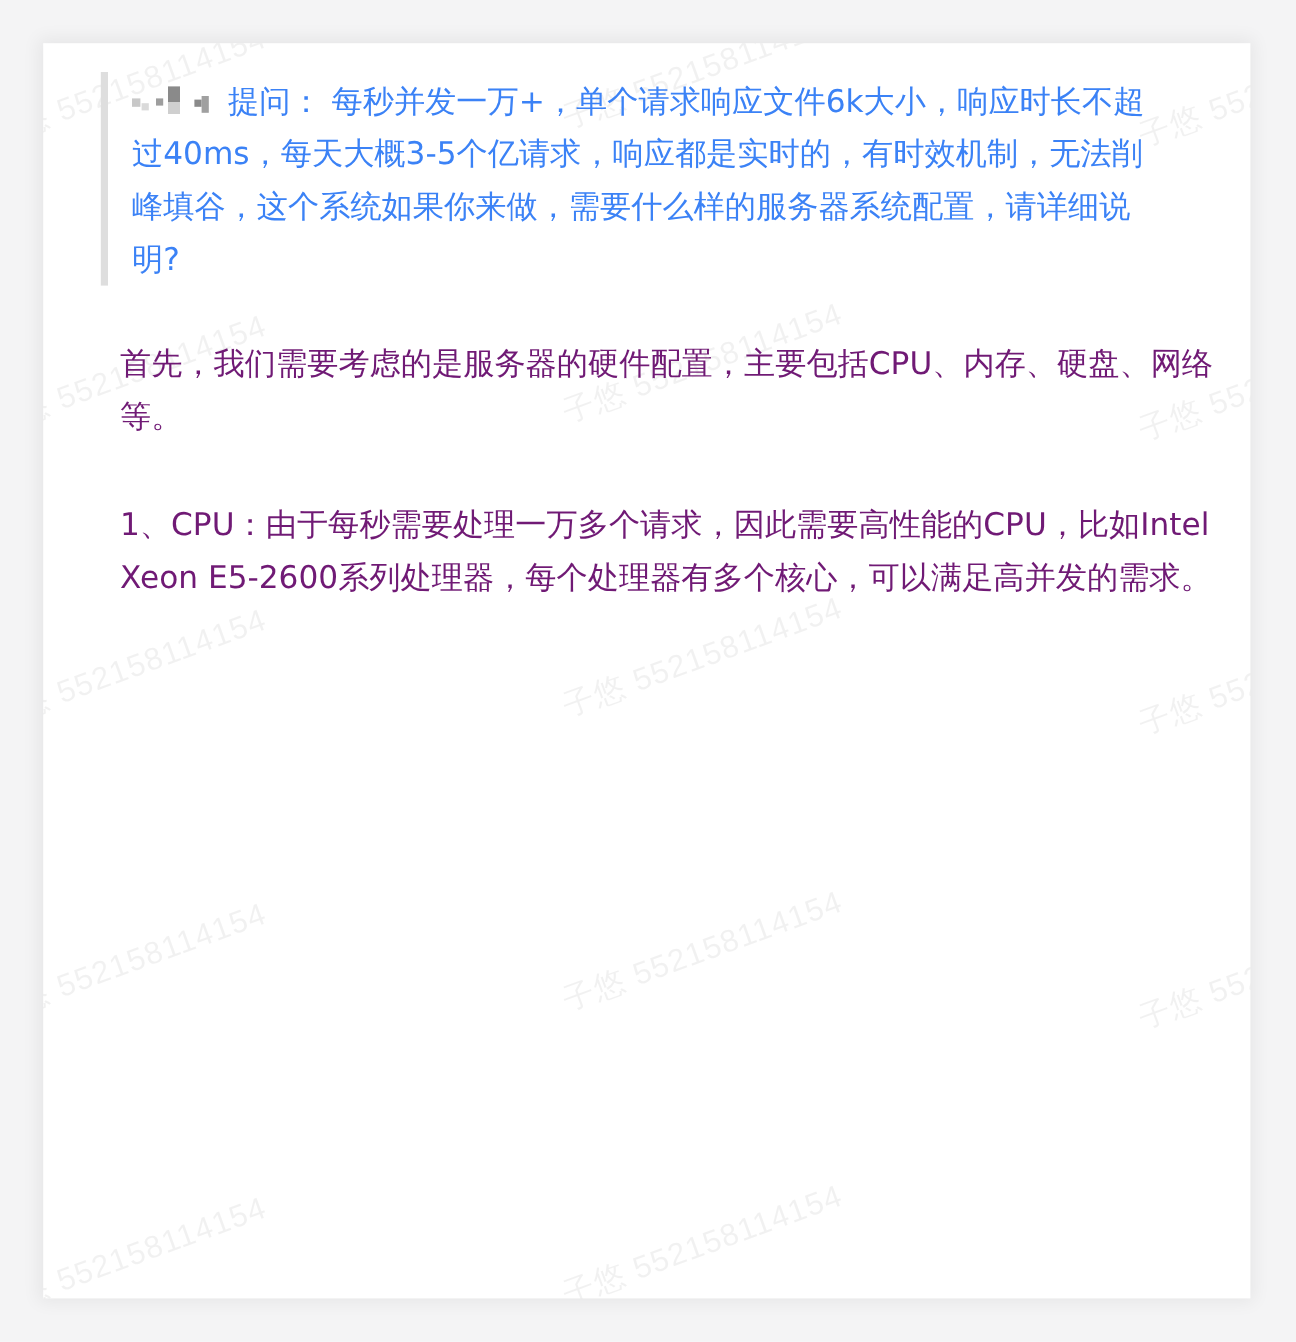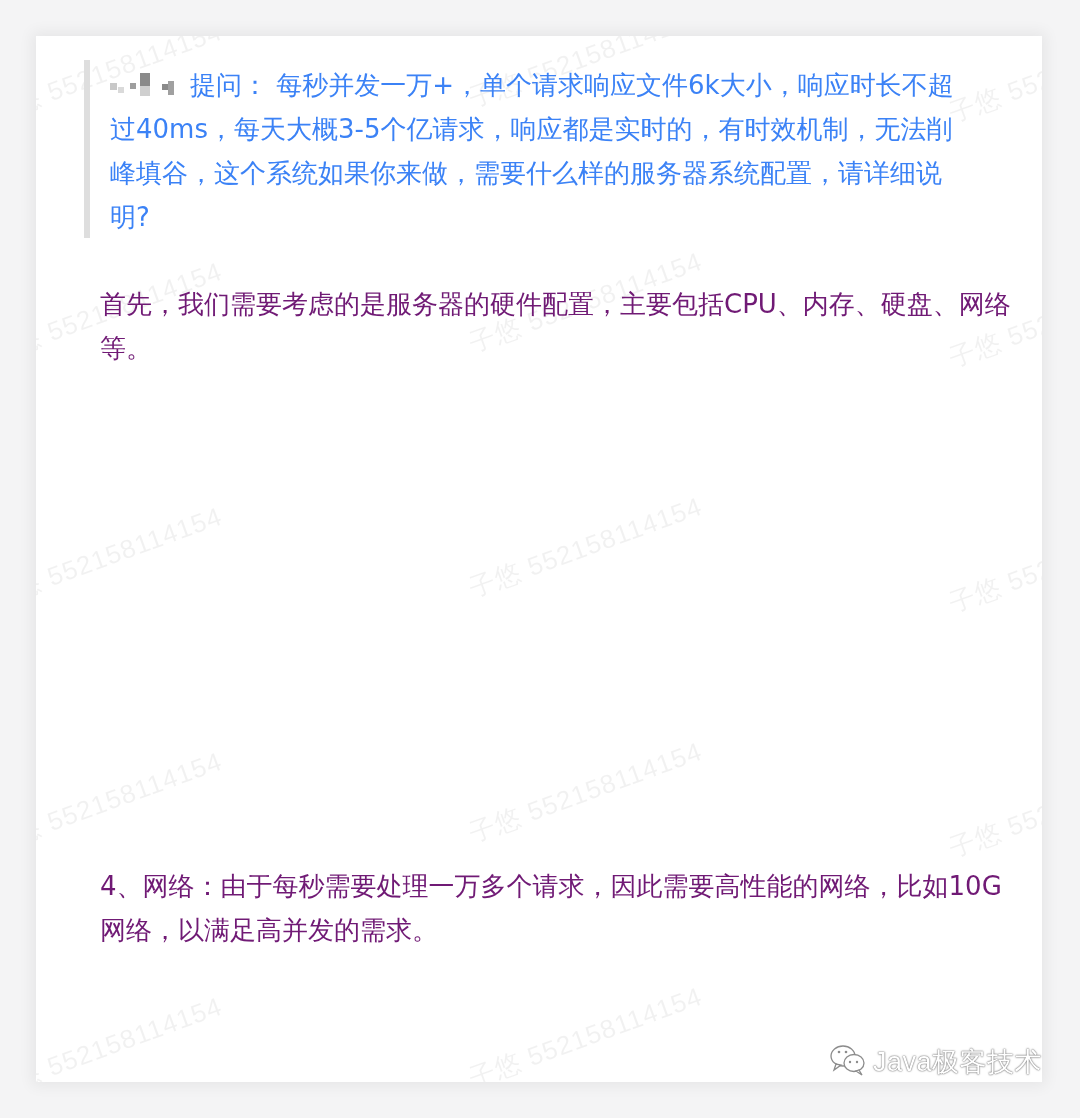--- a/index.html
+++ b/index.html
@@ -119,39 +119,20 @@
       <span class="wm" style="left: -40px; top: 1035px;">子悠 552158114154</span>
       <span class="wm" style="left: 440px; top: 1025px;">子悠 552158114154</span>
     </div>
 
   <div class="quote">
     <p><span class="pixelated"><span style="left:0;top:10px;width:7px;height:7px;background:#c8c8c8"></span><span style="left:8px;top:14px;width:6px;height:6px;background:#dadada"></span><span style="left:20px;top:10px;width:6px;height:6px;background:#9e9e9e"></span><span style="left:30px;top:0;width:10px;height:13px;background:#8a8a8a"></span><span style="left:30px;top:13px;width:10px;height:10px;background:#cfcfcf"></span><span style="left:52px;top:11px;width:6px;height:6px;background:#8a8a8a"></span><span style="left:58px;top:8px;width:6px;height:14px;background:#a0a0a0"></span></span><span>提问：</span><span>  每秒并发一万+，单个请求响应文件6k大小，响应时长不超过40ms，每天大概3-5个亿请求，响应都是实时的，有时效机制，无法削峰填谷，这个系统如果你来做，需要什么样的服务器系统配置，请详细说明?</span></p>
   </div>
 
   <p class="para" style="top:230px">首先，我们需要考虑的是服务器的硬件配置，主要包括CPU、内存、硬盘、网络等。</p>
 
+  <p class="para" style="top:364px">1、CPU：由于每秒需要处理一万多个请求，因此需要高性能的CPU，比如Intel Xeon E5-2600系列处理器，每个处理器有多个核心，可以满足高并发的需求。</p>
 
 
 
-  <p class="para" style="top:812px">4、网络：由于每秒需要处理一万多个请求，因此需要高性能的网络，比如10G网络，以满足高并发的需求。</p>
 
 
-  <div class="brand">
-    <span>
-      <svg width="38" height="32" viewBox="0 0 38 32">
-        <g fill="#ffffff" stroke="#8c8c8c" stroke-width="1.3">
-          <ellipse cx="14" cy="12" rx="12" ry="10"></ellipse>
-          <path d="M7 20 L5 26 L12 21 Z"></path>
-          <ellipse cx="25" cy="19" rx="10" ry="8.5"></ellipse>
-          <path d="M30 26 L33 31 L27 27 Z"></path>
-        </g>
-        <g fill="#8c8c8c">
-          <circle cx="10" cy="8" r="1.3"></circle>
-          <circle cx="17" cy="8" r="1.3"></circle>
-          <circle cx="21" cy="18" r="1.2"></circle>
-          <circle cx="28" cy="18" r="1.2"></circle>
-        </g>
-      </svg>
-    </span>
-    <span class="brand-text">Java极客技术</span>
-  </div>
 
 </div>
 
 </body></html>

